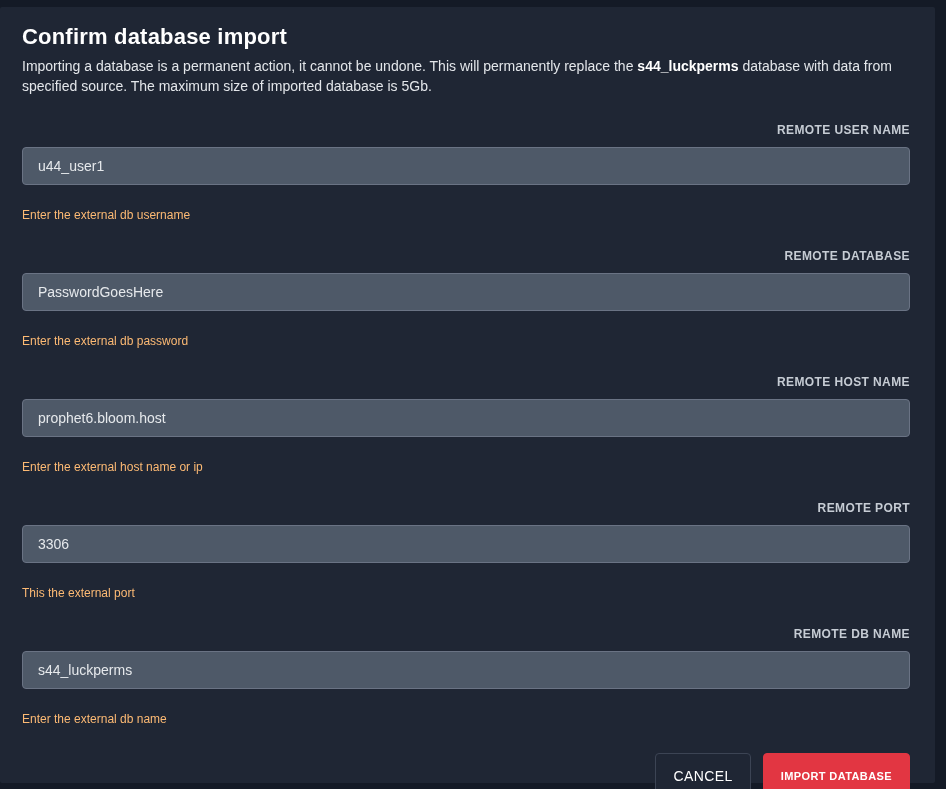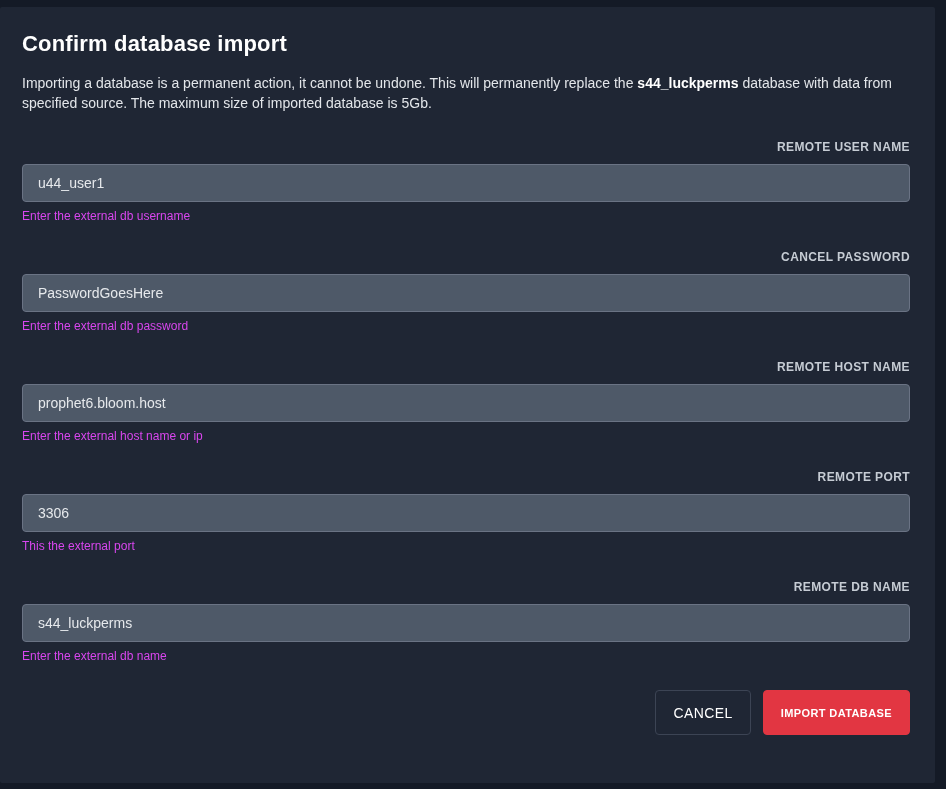--- a/index.html
+++ b/index.html
@@ -8,30 +8,30 @@
     background: #141a26;
     font-family: "Liberation Sans", sans-serif;
     overflow: hidden;
   }
   .modal {
     position: absolute;
     left: 0; top: 7px;
     width: 935px; height: 776px;
     background: #1f2634;
     border-radius: 2px;
-    padding: 24px 25px 0 22px;
+    padding: 17px 25px 0 22px;
   }
   .modal-title {
     color: #ffffff;
     font-size: 22px;
     font-weight: 700;
     letter-spacing: 0.2px;
   }
   .modal-desc {
-    margin-top: 16px;
+    margin-top: 6px;
     color: #e3e6ea;
     font-size: 14px;
     line-height: 20px;
     max-width: 880px;
   }
   .modal-desc b { color: #ffffff; font-weight: 700; }
   .form { margin-top: 27px; }
   .field-group { margin-bottom: 27px; }
   .field-label {
     display: block;
@@ -50,22 +50,22 @@
     border: 1px solid #6a7384;
     border-radius: 4px;
     color: #e6e9ec;
     font-family: Liberation Sans, sans-serif;
     font-size: 14px;
     padding: 0 15px;
     outline: none;
   }
   .field-helper {
     display: block;
-    margin-top: 7px;
-    color: #d946ef;
+    margin-top: 23px;
+    color: #fdba74;
     font-size: 12px;
   }
   .button-row {
     display: flex;
     justify-content: flex-end;
     align-items: center;
     gap: 12px;
     margin-top: 6px;
   }
   .btn {
@@ -101,21 +101,21 @@
 
   <div class="form">
 
     <div class="field-group">
       <label class="field-label">REMOTE USER NAME</label>
       <input class="field-input" type="text" value="u44_user1" style="">
       <span class="field-helper">Enter the external db username</span>
     </div>
 
     <div class="field-group">
-      <label class="field-label">CANCEL PASSWORD</label>
+      <label class="field-label">REMOTE DATABASE</label>
       <input class="field-input" type="text" value="PasswordGoesHere" style="">
       <span class="field-helper">Enter the external db password</span>
     </div>
 
     <div class="field-group">
       <label class="field-label">REMOTE HOST NAME</label>
       <input class="field-input" type="text" value="prophet6.bloom.host" style="">
       <span class="field-helper">Enter the external host name or ip</span>
     </div>
 

